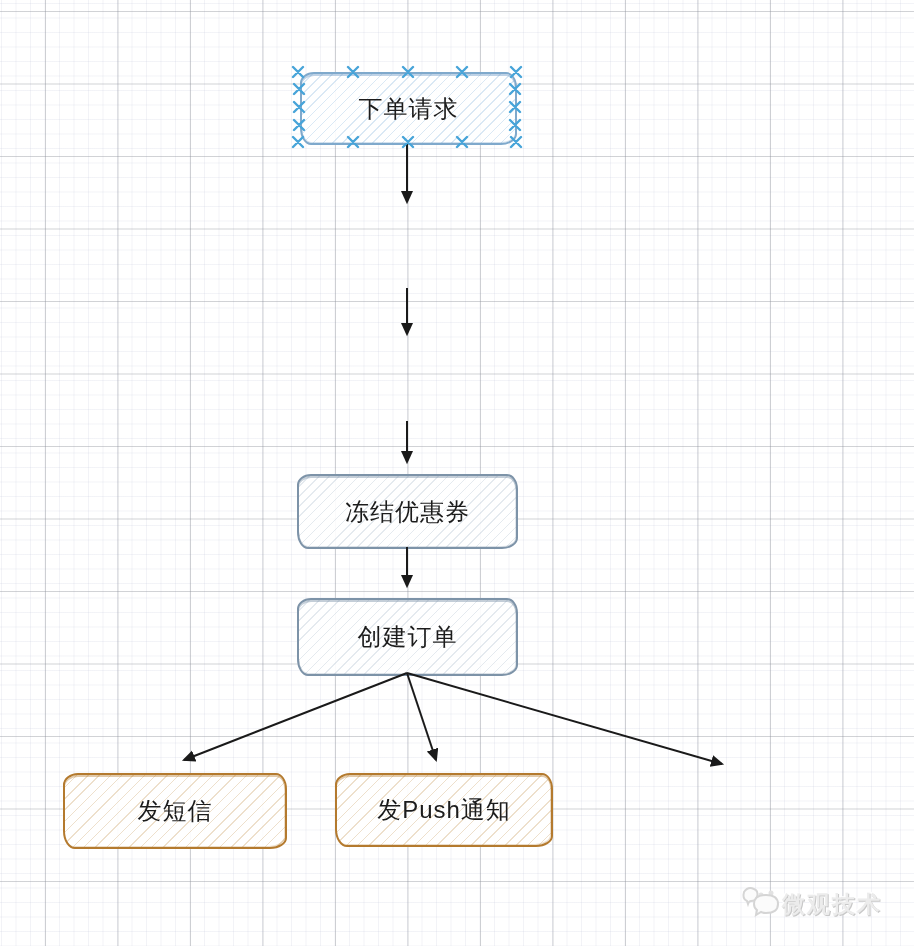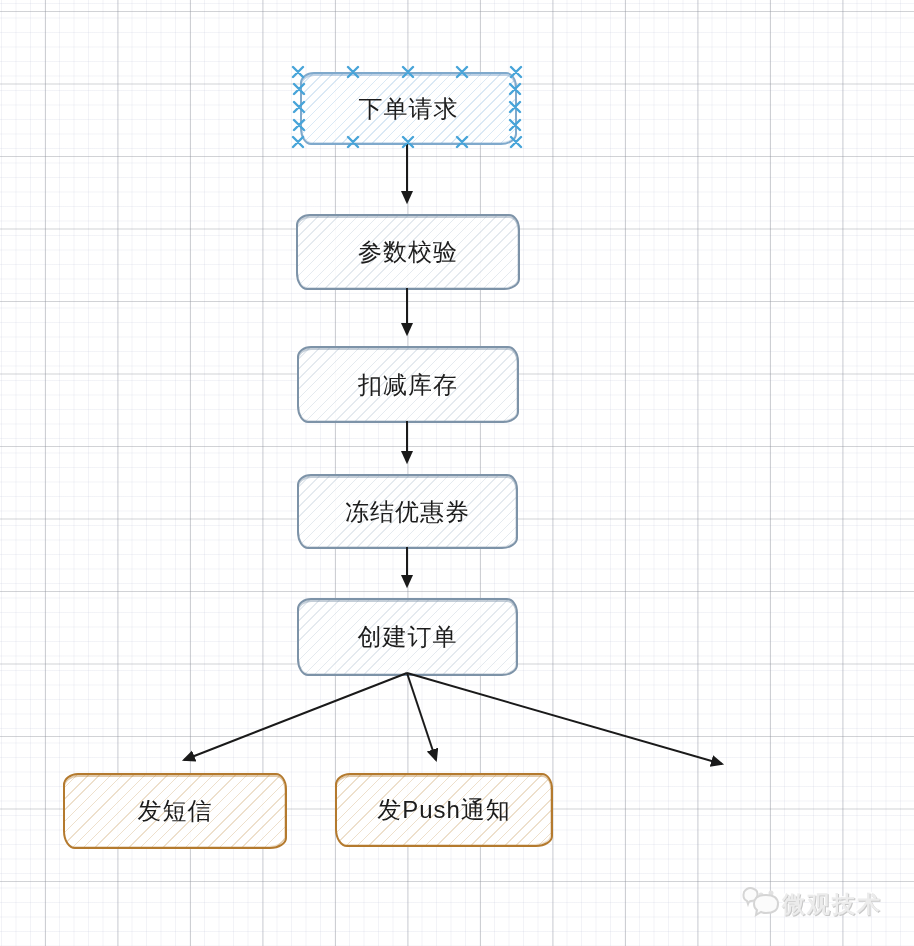--- a/index.html
+++ b/index.html
@@ -63,27 +63,21 @@
 </style>
 </head>
 <body>
 
 <div class="canvas">
 
   <div class="node blue selected" style="left:300px;top:72px;width:213px;height:69px">
     <span>下单请求</span>
   </div>
 
-  <div class="node blue" style="left:296px;top:214px;width:220px;height:72px">
-    <span>参数校验</span>
-  </div>
 
-  <div class="node blue" style="left:297px;top:346px;width:218px;height:73px">
-    <span>扣减库存</span>
-  </div>
 
   <div class="node blue" style="left:297px;top:598px;width:217px;height:74px">
     <span>创建订单</span>
   </div>
 
   <div class="node blue" style="left:297px;top:474px;width:217px;height:71px">
     <span>冻结优惠券</span>
   </div>
 
   <div class="node orange" style="left:335px;top:773px;width:214px;height:70px">

